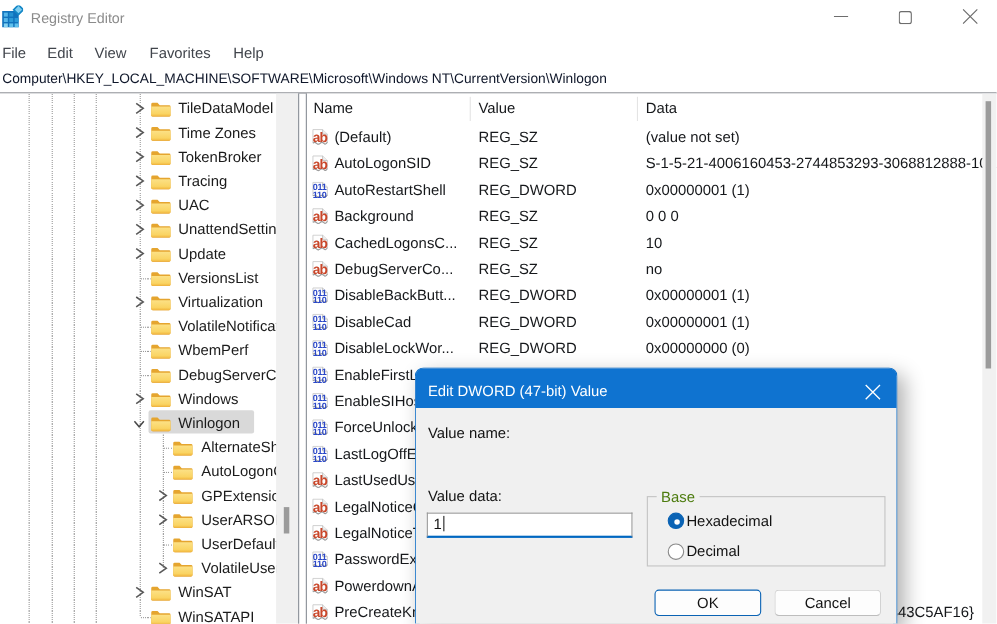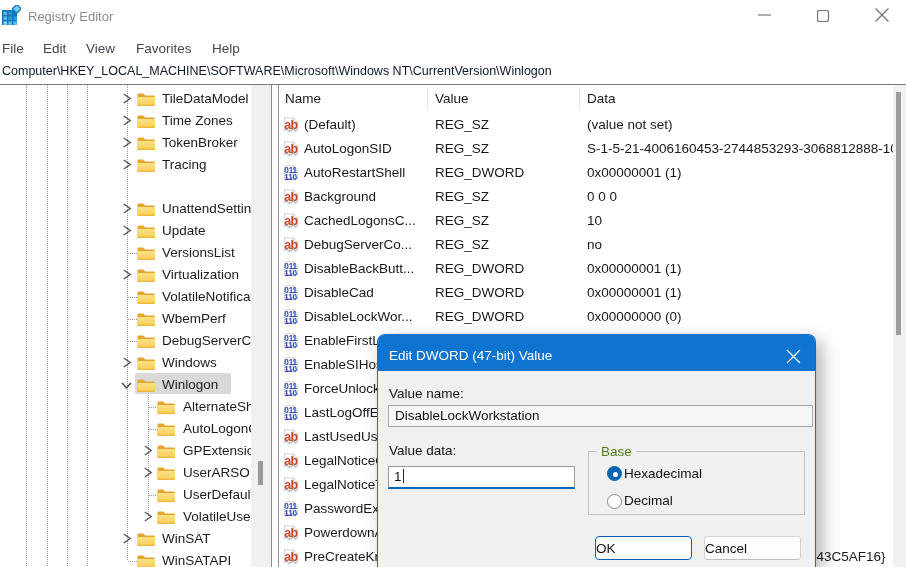--- a/index.html
+++ b/index.html
@@ -55,21 +55,21 @@
  line-height:20px;padding-left:5px}
 #caret{display:inline-block;width:1px;height:14px;background:#222;vertical-align:-2px;margin-left:1px}
 #grp{position:absolute;left:210px;top:116px;width:217px;height:64px;border:1px solid #c3c3c3}
 #grplab{position:absolute;left:219px;top:109px;font-size:13.5px;color:#4d7c0f;background:#f0f0f0;padding:0 4px}
 .rad{position:absolute;width:15px;height:15px;border-radius:50%}
 #rhex{left:229px;top:131px;background:#0b63b4;border:1px solid #0b63b4}
 #rhexdot{position:absolute;left:4.5px;top:4.5px;width:5px;height:5px;border-radius:50%;background:#fff}
 #rdec{left:229px;top:158.5px;background:#fff;border:1px solid #898989}
 .rlab{position:absolute;left:246px;font-size:13.5px;color:#131313}
 .btn{position:absolute;top:201px;width:97px;height:24px;border-radius:4px;background:#fdfdfd;
- font-size:13.5px;color:#131313;text-align:left;line-height:23px}
+ font-size:13.5px;color:#131313;text-align:center;line-height:23px}
 #ok{left:217px;border:1.5px solid #0b63b4}
 #cancel{left:326px;border:1px solid #d2d2d2;border-bottom-color:#bdbdbd}
 </style>
 </head>
 <body>
 
 <svg width="0" height="0" style="position:absolute">
  <defs>
   <linearGradient id="fg" x1="0" y1="0" x2="0" y2="1">
    <stop offset="0" stop-color="#fce186"></stop>
@@ -156,20 +156,30 @@
  <div class="tr" style="top:69px">
       <svg class="ch c6" style="top:5px" viewBox="0 0 11 11" width="11" height="11">
         <path d="M2.8 1 L9.2 5.5 L2.8 10" fill="none" stroke="#595959" stroke-width="1.4"></path>
       </svg>
       <svg class="fold f6" viewBox="0 0 19 15" width="19" height="15">
         <path d="M0.5 2.8 Q0.5 1.5 1.8 1.5 H6.2 L8.2 3.6 H16.7 Q18 3.6 18 4.9 V12.7 Q18 14 16.7 14 H1.8 Q0.5 14 0.5 12.7 Z" fill="#e5a52f"></path>
         <path d="M0.5 4.9 H18 V12.7 Q18 14 16.7 14 H1.8 Q0.5 14 0.5 12.7 Z" fill="url(#fg)"></path>
       </svg>
       <div class="tt t6">Tracing</div>
     </div>
+ <div class="tr" style="top:91px">
+      <svg class="ch c6" style="top:5px" viewBox="0 0 11 11" width="11" height="11">
+        <path d="M2.8 1 L9.2 5.5 L2.8 10" fill="none" stroke="#595959" stroke-width="1.4"></path>
+      </svg>
+      <svg class="fold f6" viewBox="0 0 19 15" width="19" height="15">
+        <path d="M0.5 2.8 Q0.5 1.5 1.8 1.5 H6.2 L8.2 3.6 H16.7 Q18 3.6 18 4.9 V12.7 Q18 14 16.7 14 H1.8 Q0.5 14 0.5 12.7 Z" fill="#e5a52f"></path>
+        <path d="M0.5 4.9 H18 V12.7 Q18 14 16.7 14 H1.8 Q0.5 14 0.5 12.7 Z" fill="url(#fg)"></path>
+      </svg>
+      <div class="tt t6">UAC</div>
+    </div>
  <div class="tr" style="top:113px">
       <svg class="ch c6" style="top:5px" viewBox="0 0 11 11" width="11" height="11">
         <path d="M2.8 1 L9.2 5.5 L2.8 10" fill="none" stroke="#595959" stroke-width="1.4"></path>
       </svg>
       <svg class="fold f6" viewBox="0 0 19 15" width="19" height="15">
         <path d="M0.5 2.8 Q0.5 1.5 1.8 1.5 H6.2 L8.2 3.6 H16.7 Q18 3.6 18 4.9 V12.7 Q18 14 16.7 14 H1.8 Q0.5 14 0.5 12.7 Z" fill="#e5a52f"></path>
         <path d="M0.5 4.9 H18 V12.7 Q18 14 16.7 14 H1.8 Q0.5 14 0.5 12.7 Z" fill="url(#fg)"></path>
       </svg>
       <div class="tt t6">UnattendSettings</div>
     </div>
@@ -549,21 +559,20 @@
  <div id="lthumb"></div>
 </div>
 
 <div id="dlg">
  <div id="dlgtitle"></div>
     <div id="dlgtitletext">Edit DWORD (47-bit) Value</div>
  <svg id="dlgx" width="15" height="15" viewBox="0 0 15 15">
       <path d="M1 1 L14 14 M14 1 L1 14" stroke="#fff" stroke-width="1.2"></path>
     </svg>
  <div class="dlab" style="left:11px;top:51px">Value name:</div>
- <div id="vname">DisableLockWorkstation</div>
  <div class="dlab" style="left:11px;top:108px">Value data:</div>
  <div id="vdata">1<span id="caret"></span></div>
  <div id="grp"></div>
  <div id="grplab">Base</div>
  <div class="rad" id="rhex">
       <div id="rhexdot"></div>
     </div>
  <div class="rlab" style="top:131px">Hexadecimal</div>
  <div class="rad" id="rdec"></div>
  <div class="rlab" style="top:158px">Decimal</div>

